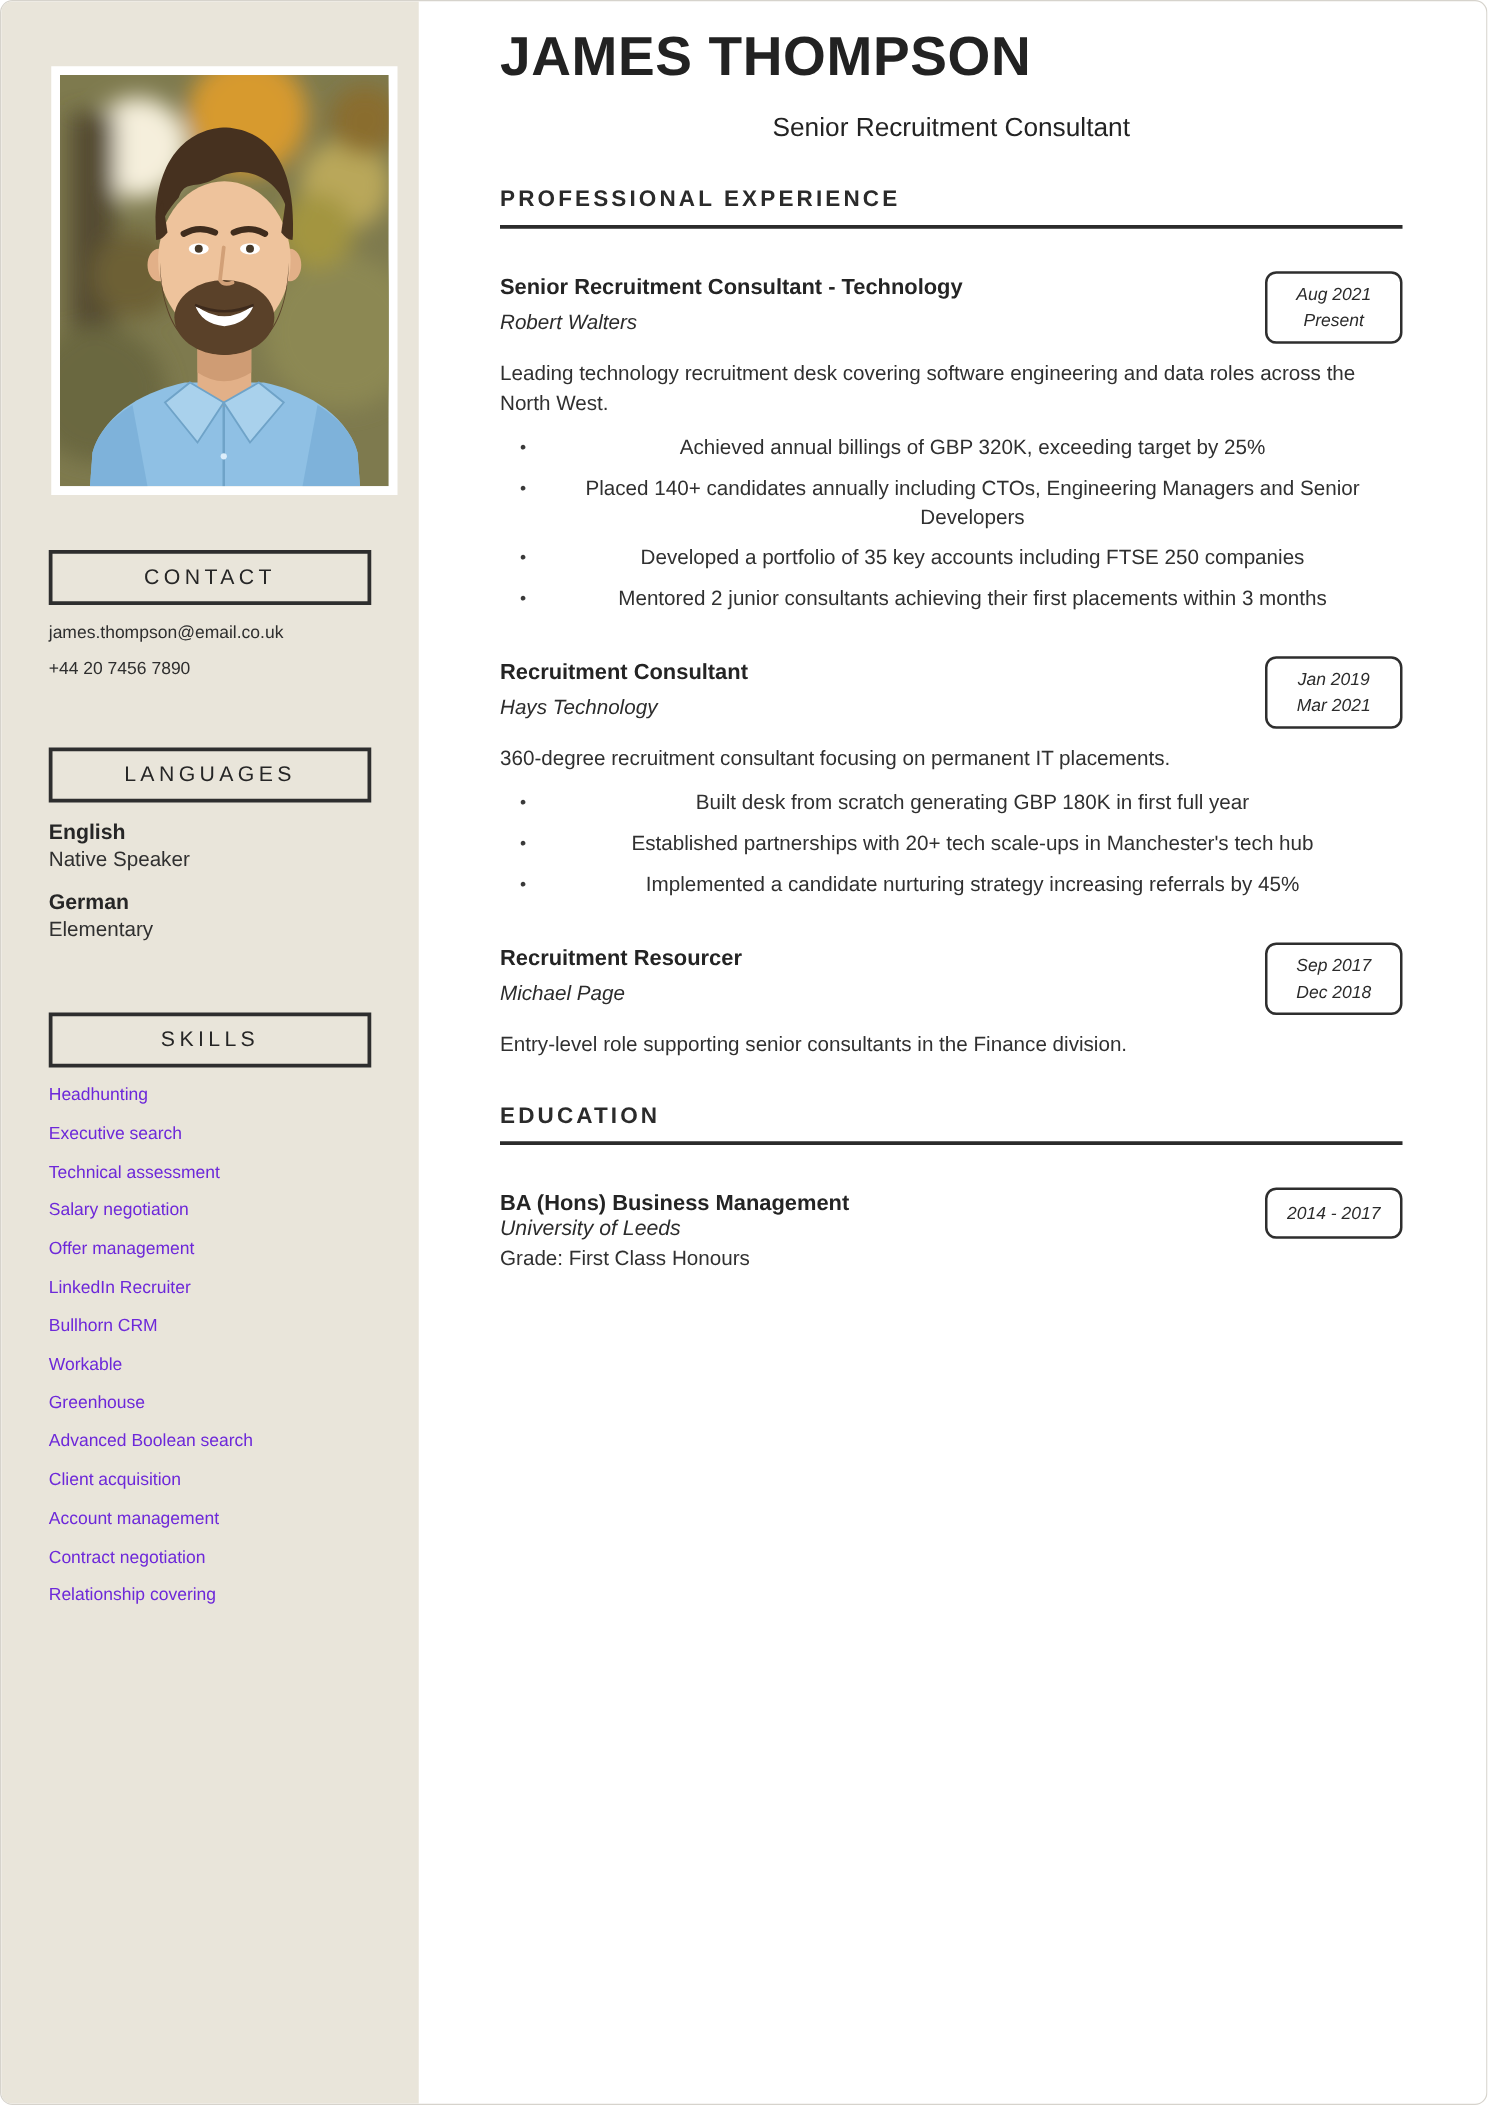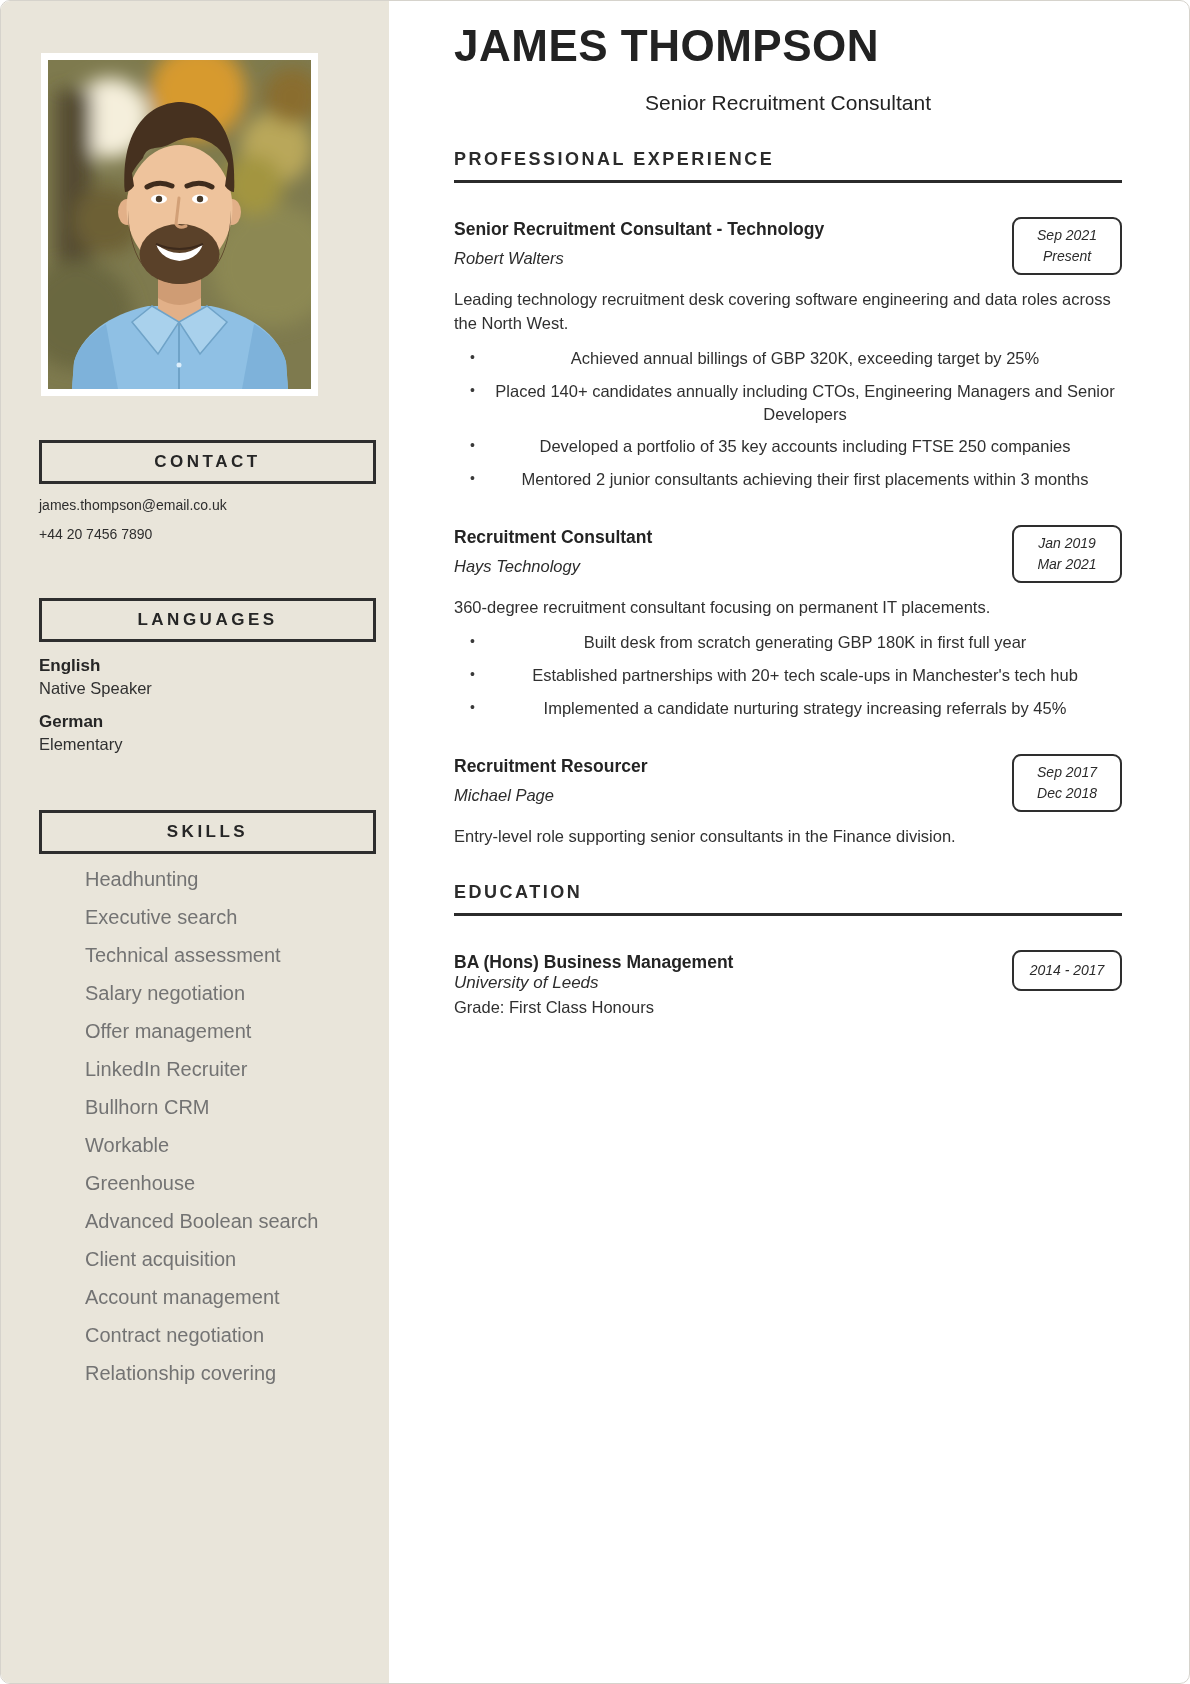--- a/index.html
+++ b/index.html
@@ -22,29 +22,29 @@
     padding:52px 13px 40px 38px;
   }
   .photo-frame{
     width:277px;height:343px;background:#ffffff;padding:7px;margin-left:2px;
   }
   .photo-frame svg{display:block;width:263px;height:329px;}
   .side-section{margin-top:56px;}
   .side-section:first-of-type{margin-top:44px;}
   .side-heading{
     border:3px solid var(--border-dark);color:var(--text-dark);
-    text-align:center;font-weight:bold;font-size:17px;letter-spacing:3.5px;
-    padding:9px 4px;width:337px;
+    text-align:center;font-weight:normal;font-size:17px;letter-spacing:3.5px;
+    padding:9px 4px;width:258px;
   }
   .contact-line{font-size:14px;color:#2e2e2e;margin-top:13px;}
   .lang-item{margin-top:14px;}
   .lang-name{font-weight:bold;font-size:17px;color:var(--text-dark);}
   .lang-level{font-size:16.5px;color:#303030;margin-top:3px;}
   .skill-list{list-style:none;margin:13px 0 0 0;padding:0;}
-  .skill-list li{font-size:20px;color:#737373;margin-bottom:14px;line-height:1.2;margin-left:46px;}
+  .skill-list li{font-size:14px;color:#6d28d9;margin-bottom:14px;line-height:1.2;}
   
   .main{flex:1;padding:22px 67px 0 65px;}
   h1.name{
     margin:0;font-size:44px;font-weight:800;color:#222222;
     letter-spacing:0.5px;line-height:1.05;
   }
   .subtitle{font-size:21px;color:#232323;margin-top:22px;text-align:center;}
   h2.section-heading{
     margin:34px 0 0 0;font-size:18px;font-weight:bold;color:#2b2b2b;
     letter-spacing:2.5px;border-bottom:3px solid #2b2b2b;padding-bottom:10px;
@@ -188,21 +188,21 @@
 
     <h2 class="section-heading">PROFESSIONAL EXPERIENCE</h2>
 
     <article class="entry">
       <div class="entry-head">
         <div>
           <h3 class="entry-title">Senior Recruitment Consultant - Technology</h3>
           <div class="entry-company">Robert Walters</div>
         </div>
         <div class="date-badge">
-          <span>Sep 2021</span>
+          <span>Aug 2021</span>
           <span>Present</span>
         </div>
       </div>
       <p class="entry-desc">Leading technology recruitment desk covering software engineering and data roles across the North West.</p>
       <ul class="bullets">
         <li>Achieved annual billings of GBP 320K, exceeding target by 25%</li>
         <li>Placed 140+ candidates annually including CTOs, Engineering Managers and Senior Developers</li>
         <li>Developed a portfolio of 35 key accounts including FTSE 250 companies</li>
         <li>Mentored 2 junior consultants achieving their first placements within 3 months</li>
       </ul>

